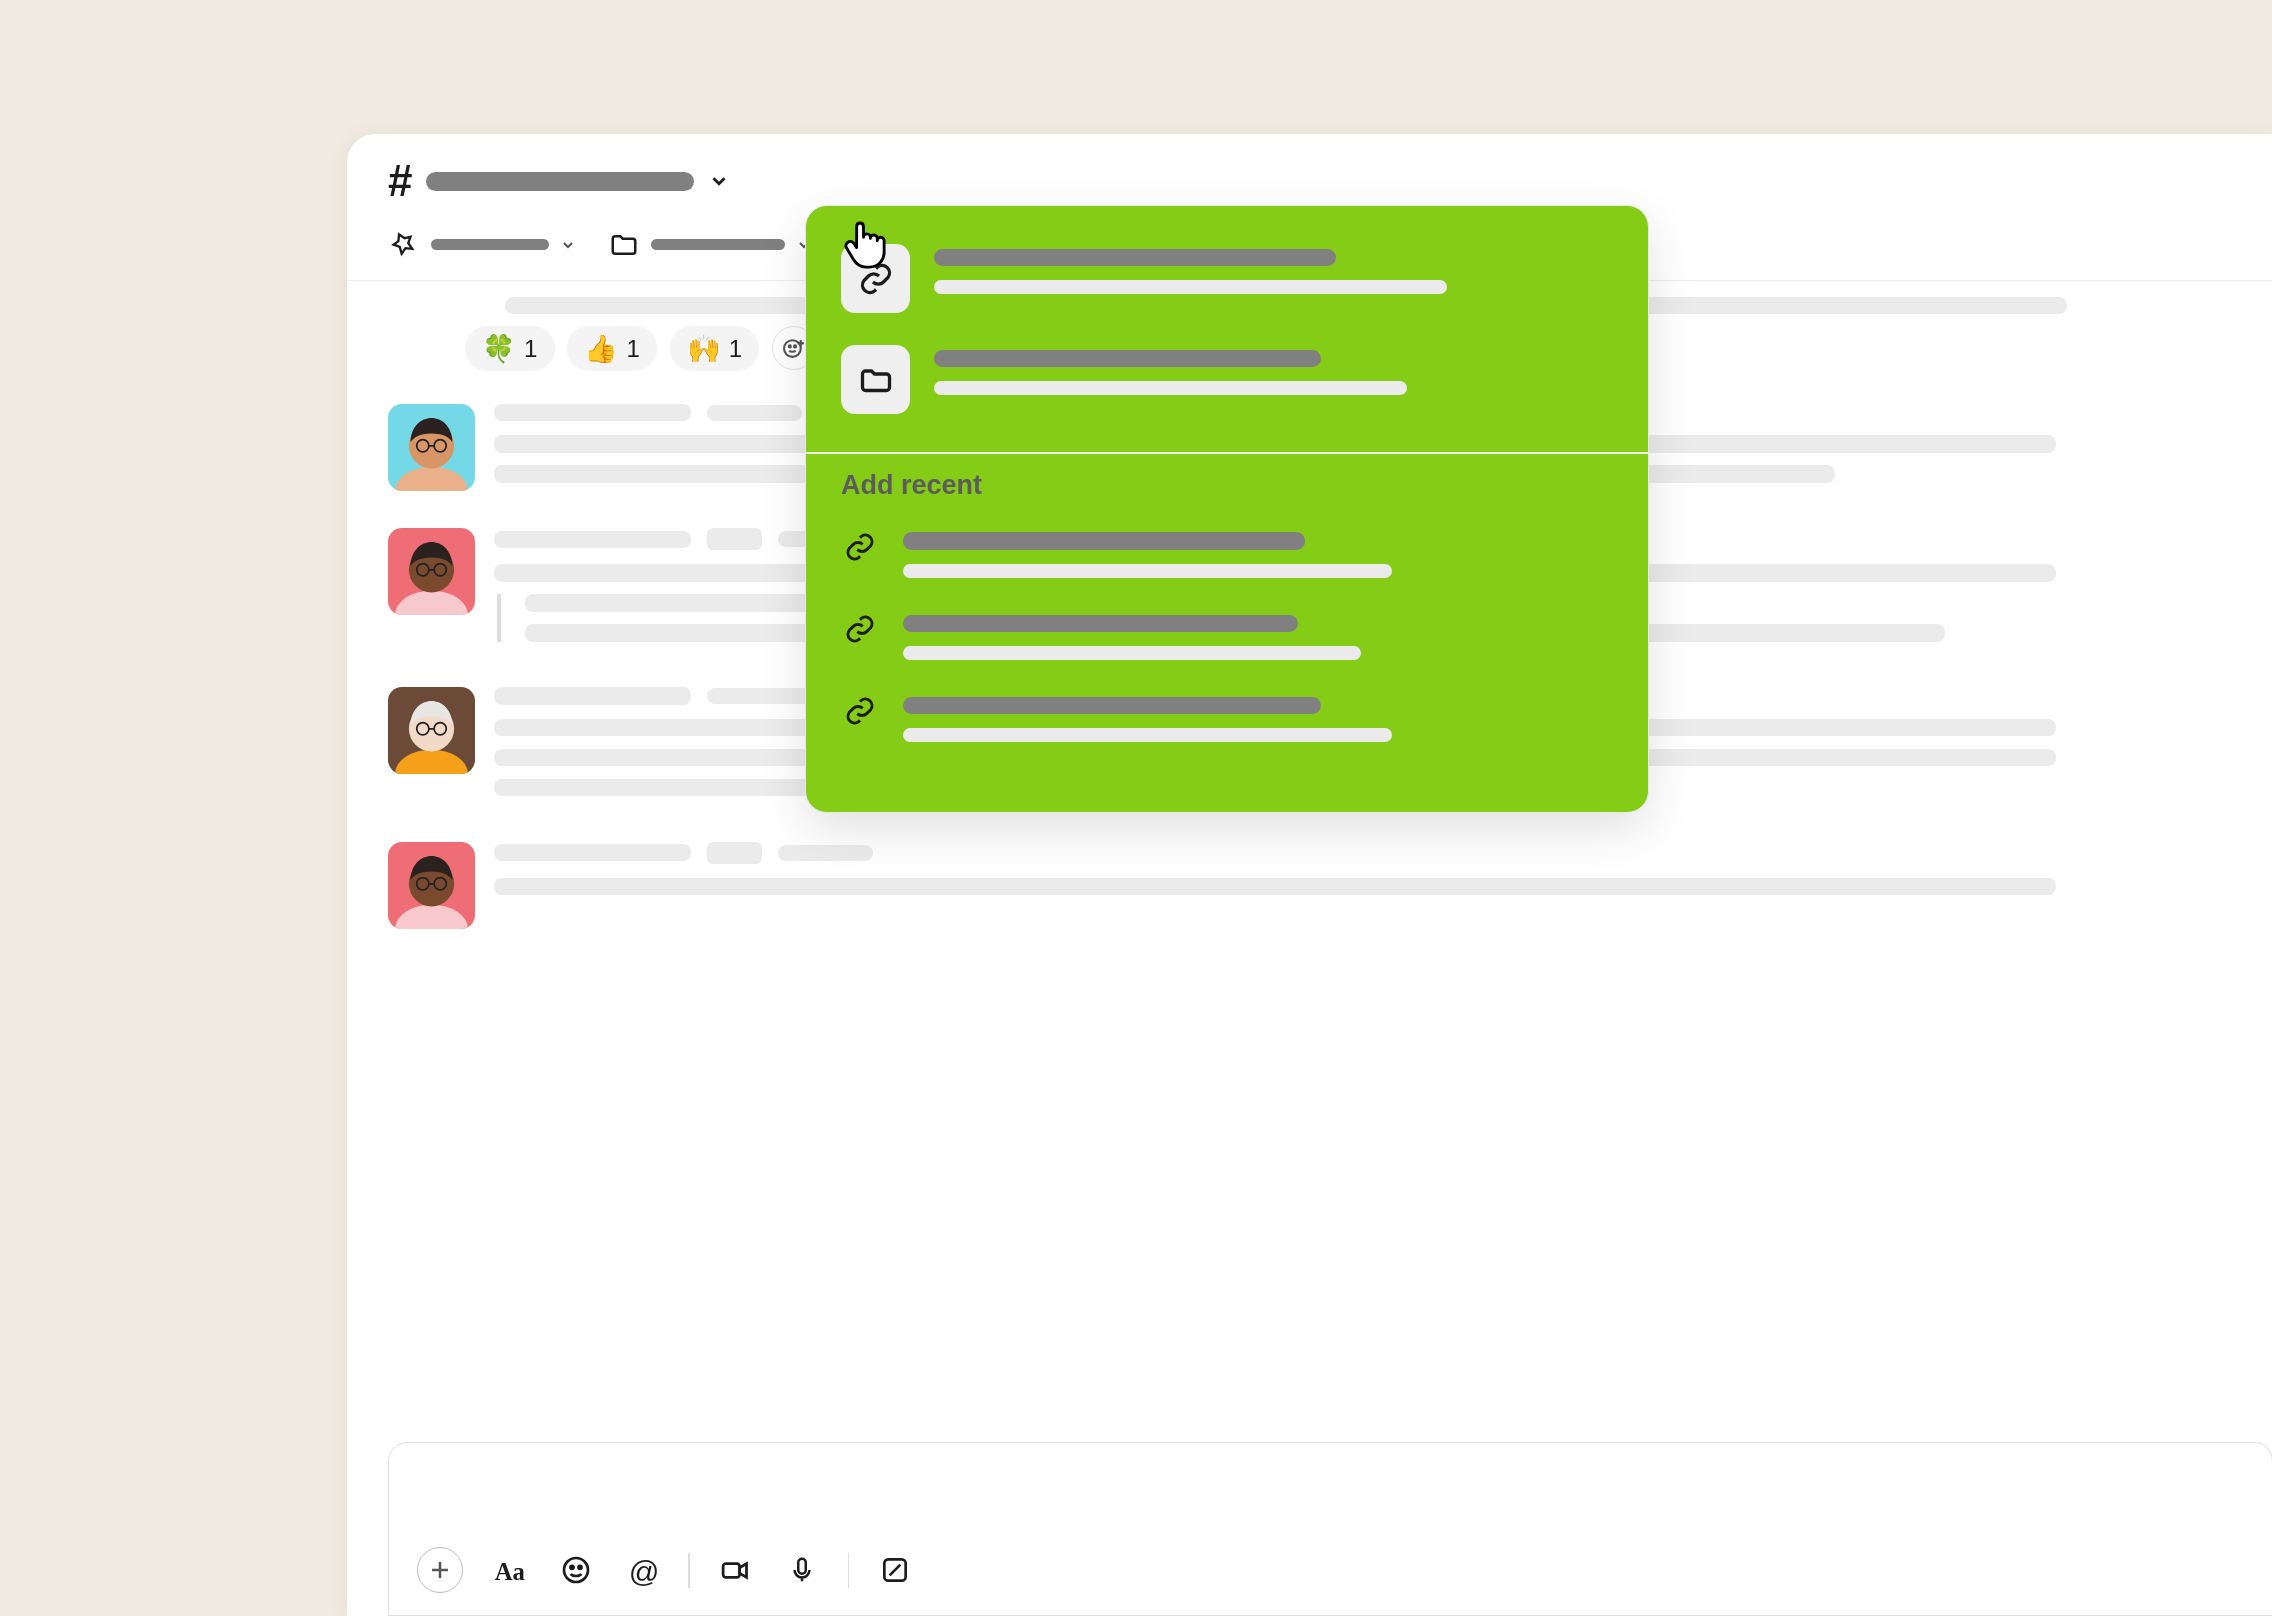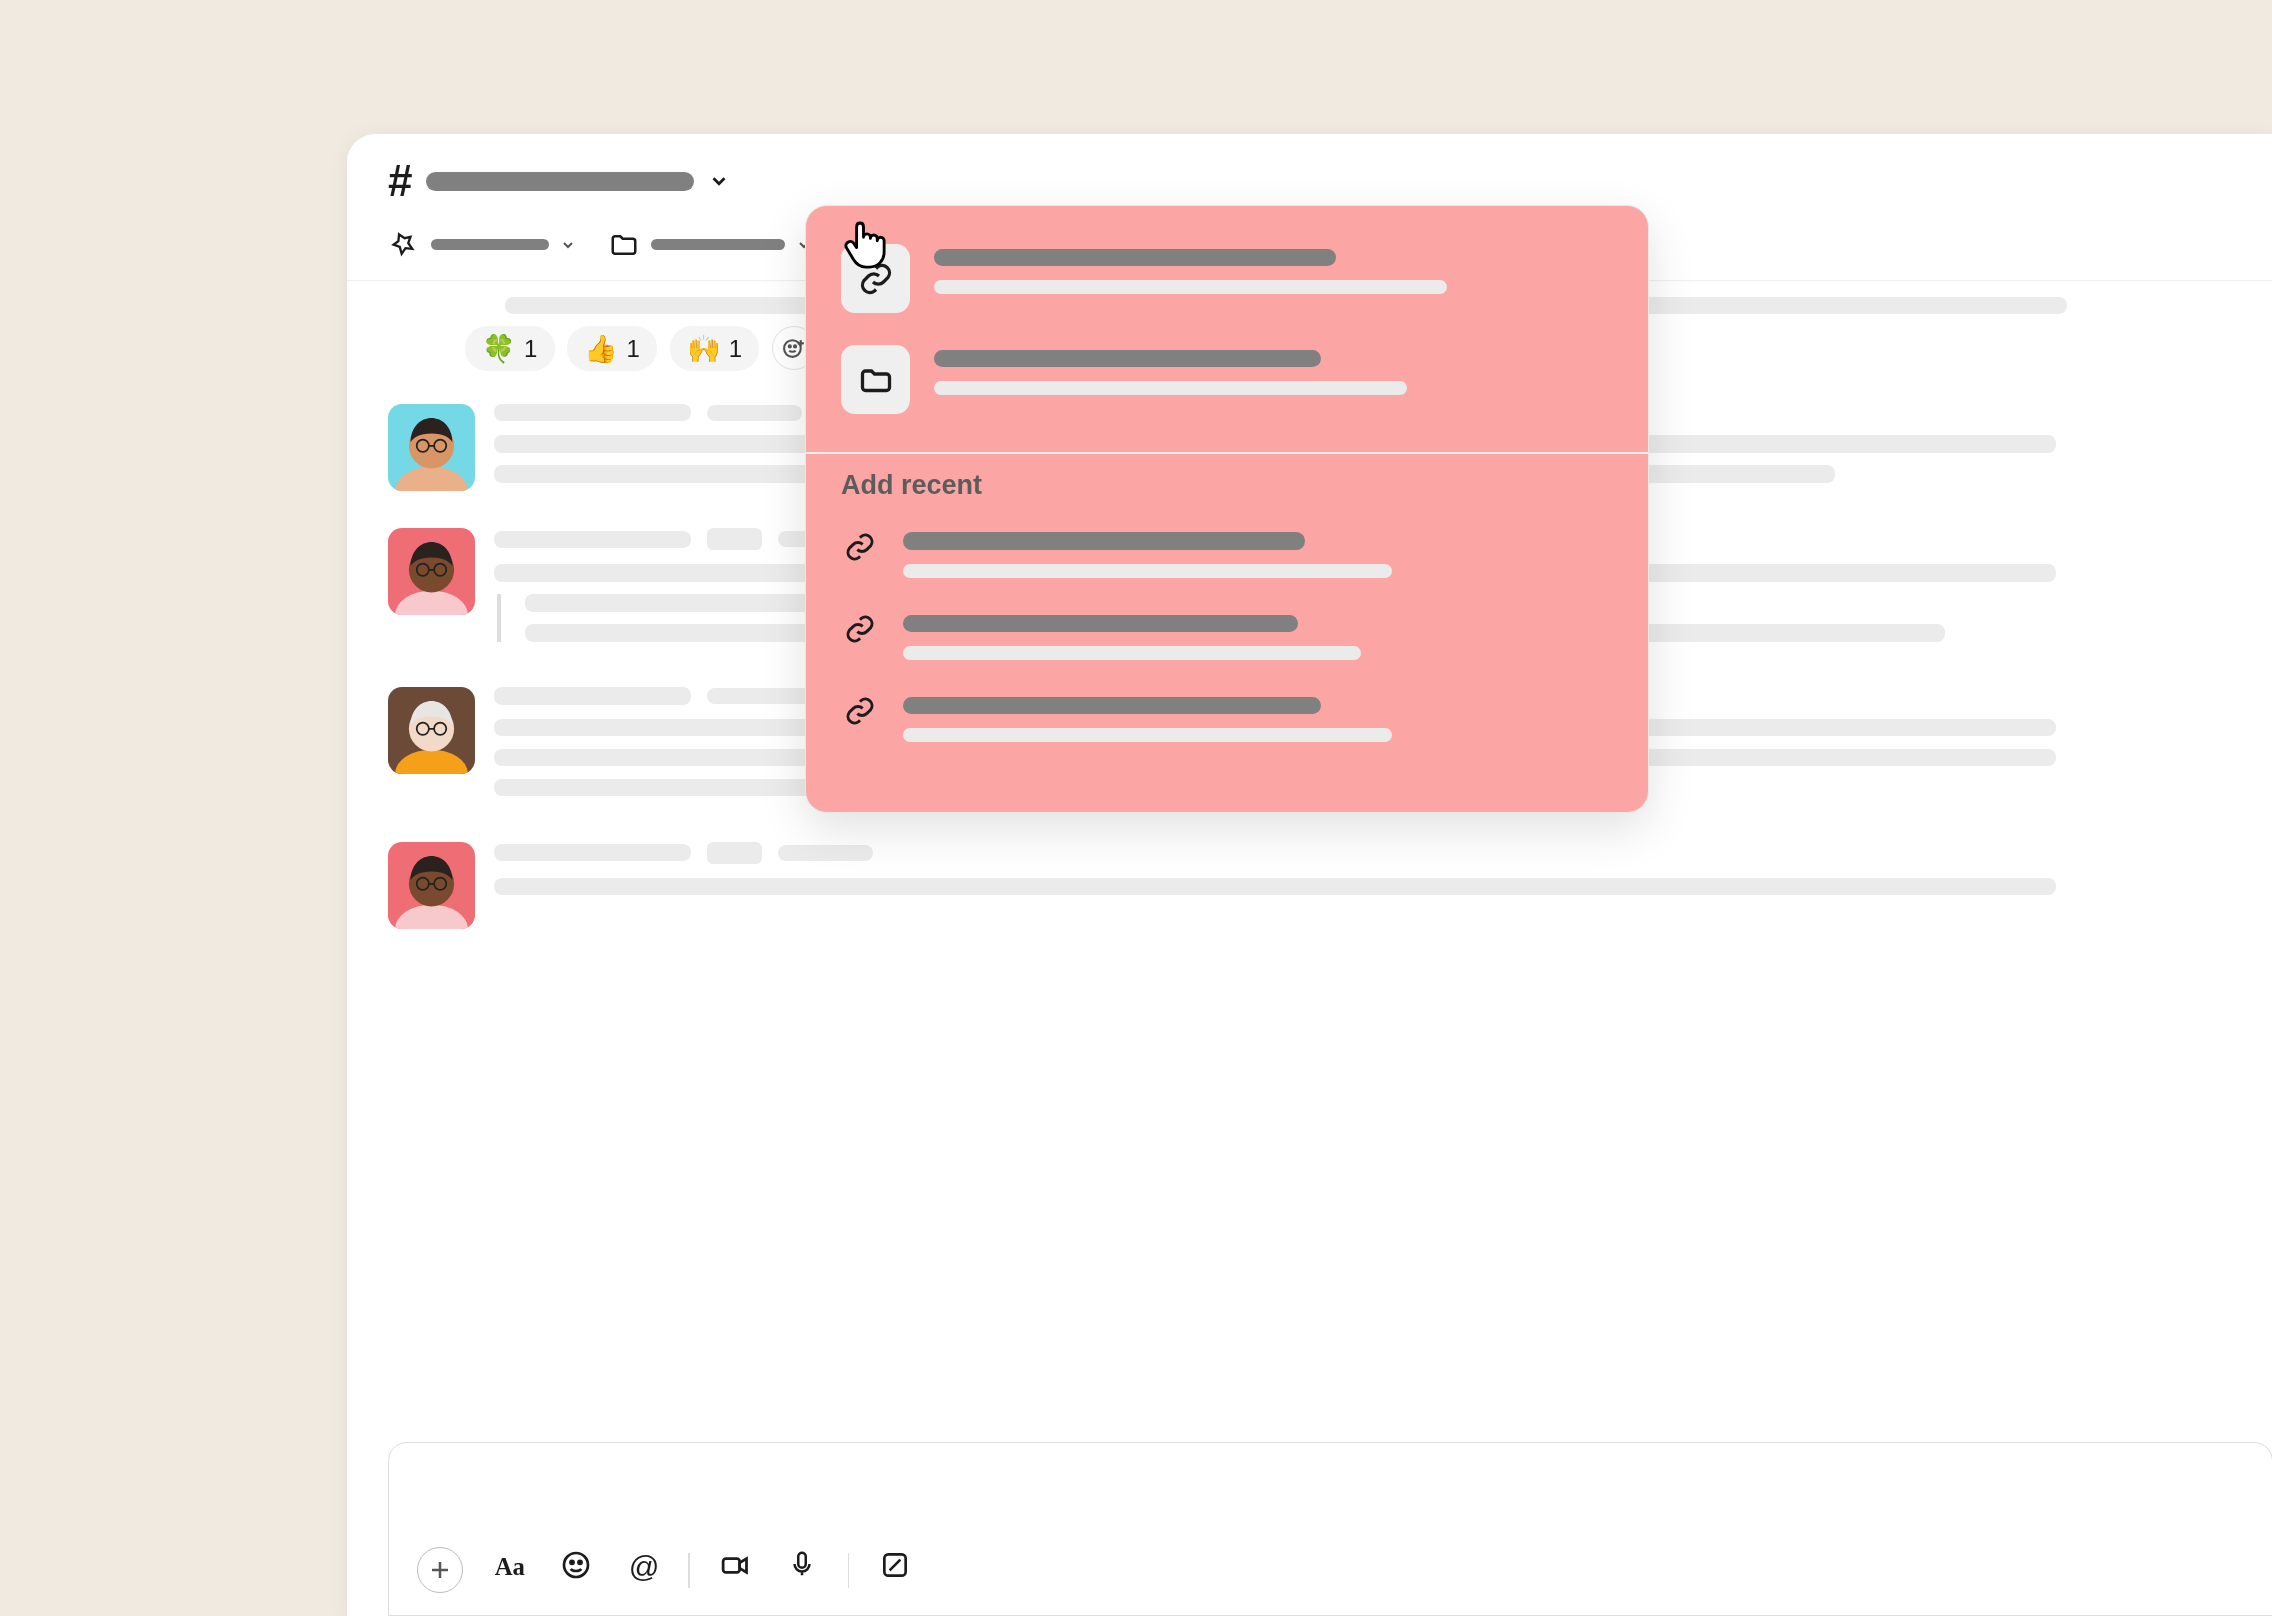--- a/index.html
+++ b/index.html
@@ -92,21 +92,21 @@
   .reaction-emoji { font-size: 27px; }
   .reaction-count { color:#1d1c1d; font-weight:500; }
   .add-reaction { width:44px; height:44px; border:1.6px solid #e2e2e2; border-radius:50%; display:flex; align-items:center; justify-content:center; }
 
   
   .popover {
     position: absolute;
     left: 805px;
     top: 205px;
     width: 844px;
-    background: #fca5a5;
+    background: #84cc16;
     border: 1.6px solid #e8e8e8;
     border-radius: 22px;
     box-shadow: 0 16px 47px rgba(0,0,0,0.12);
     padding-bottom: 32px;
   }
   .popover-section { padding: 22px 35px; }
   .popover-divider { height:1.6px; background:#eee; }
   .popover-row {
     display:flex; gap: 24px; align-items:flex-start;
     padding: 16px 0;
@@ -149,21 +149,21 @@
   .composer-toolbar {
     position:absolute;
     bottom: 22px;
     left: 28px;
     display:flex;
     align-items:center;
     gap: 24px;
   }
   .composer-btn {
     width: 43px; height: 43px;
-    display:flex; align-items:flex-start; justify-content:center;
+    display:flex; align-items:center; justify-content:center;
     color:#444;
   }
   .composer-plus {
     width: 46px; height: 46px;
     border: 1.6px solid #bbb;
     border-radius: 50%;
     display:flex; align-items:center; justify-content:center;
   }
   .vdiv { width:1.6px; height:35px; background:#ddd; }
 

